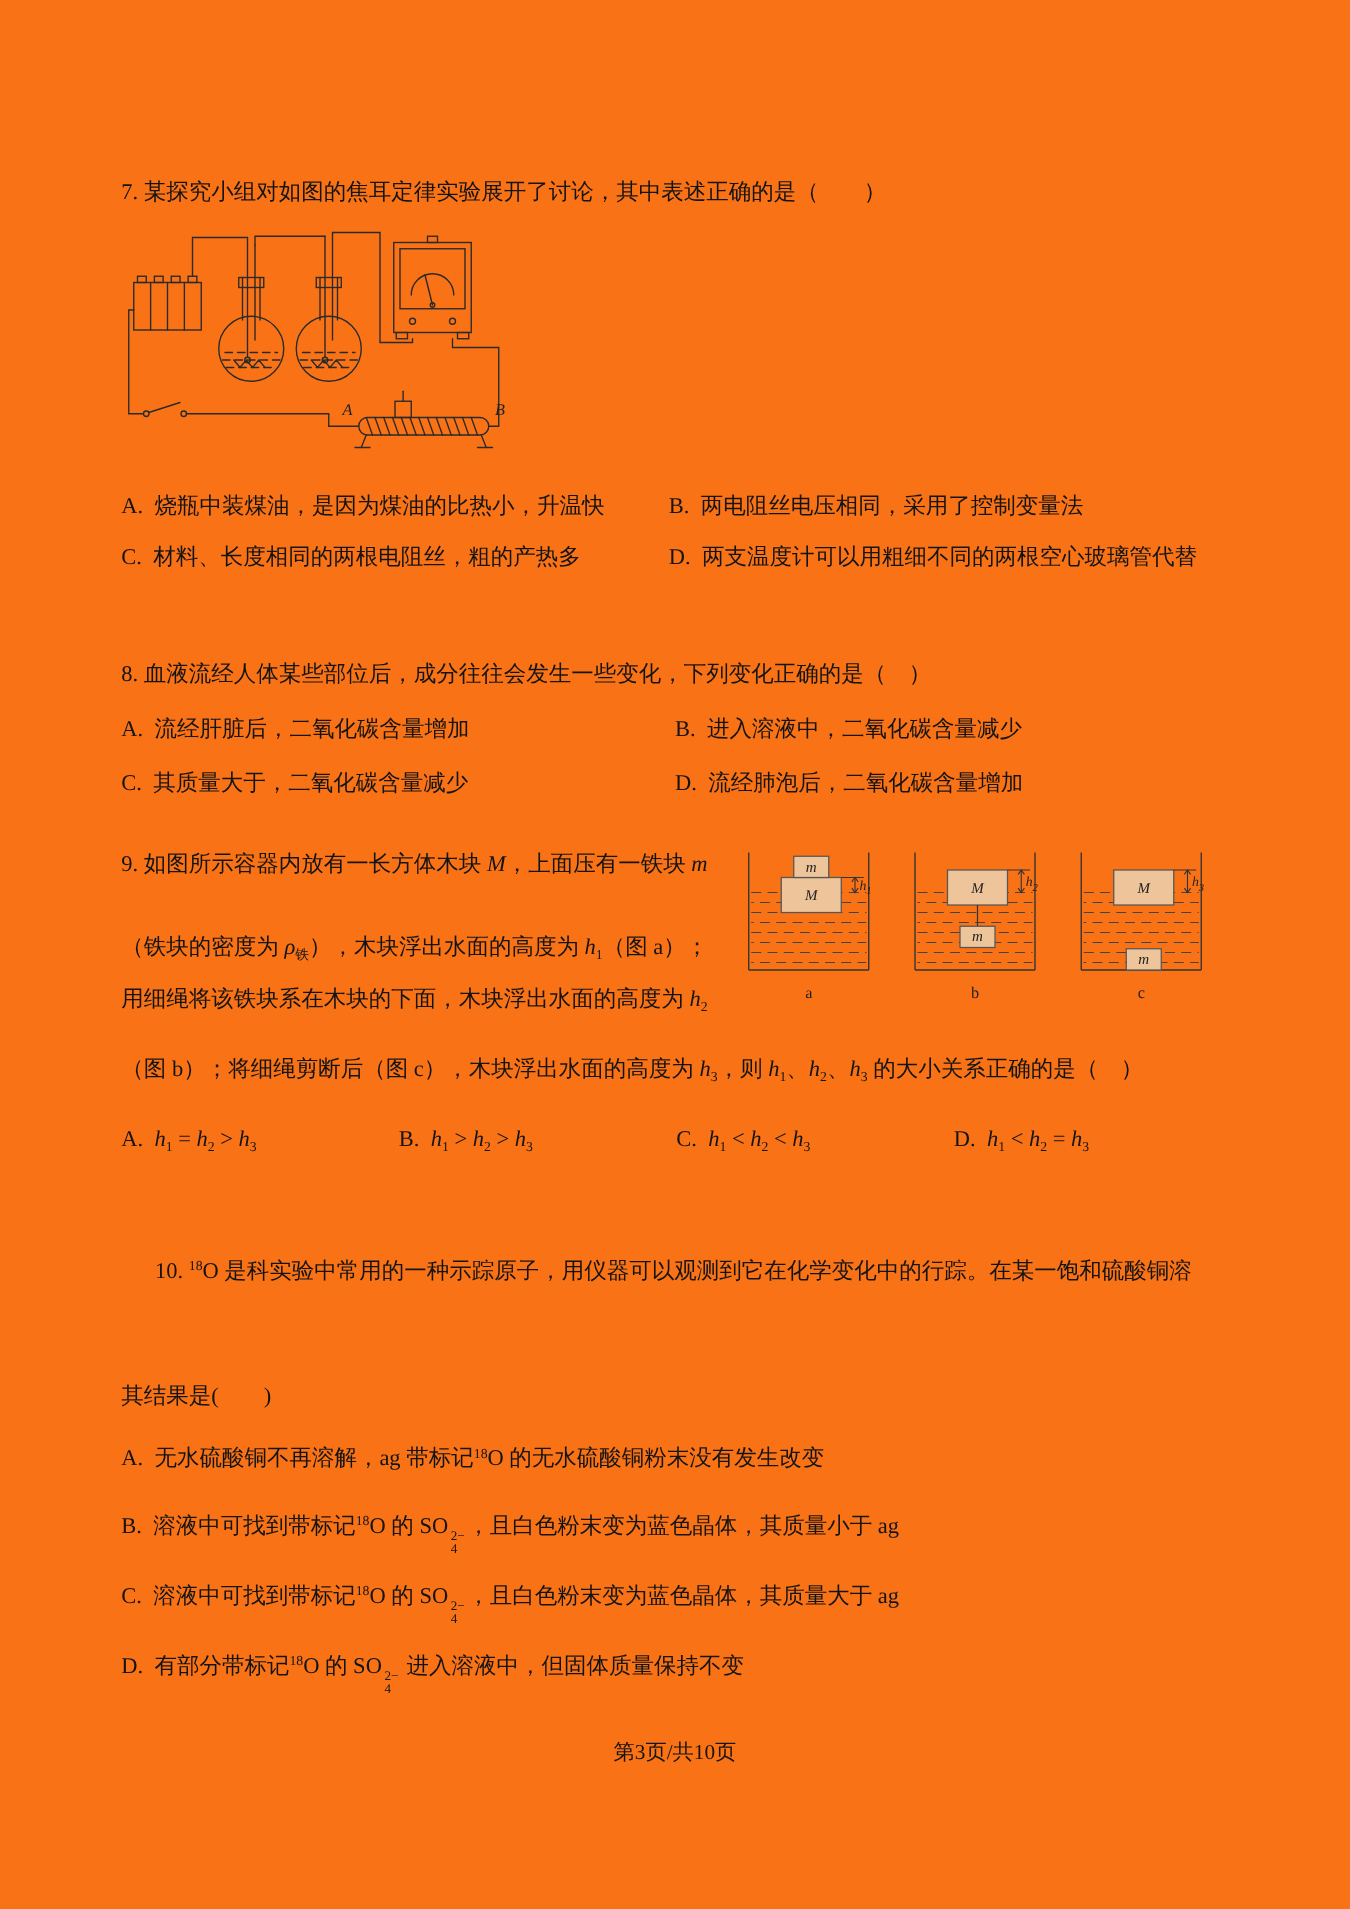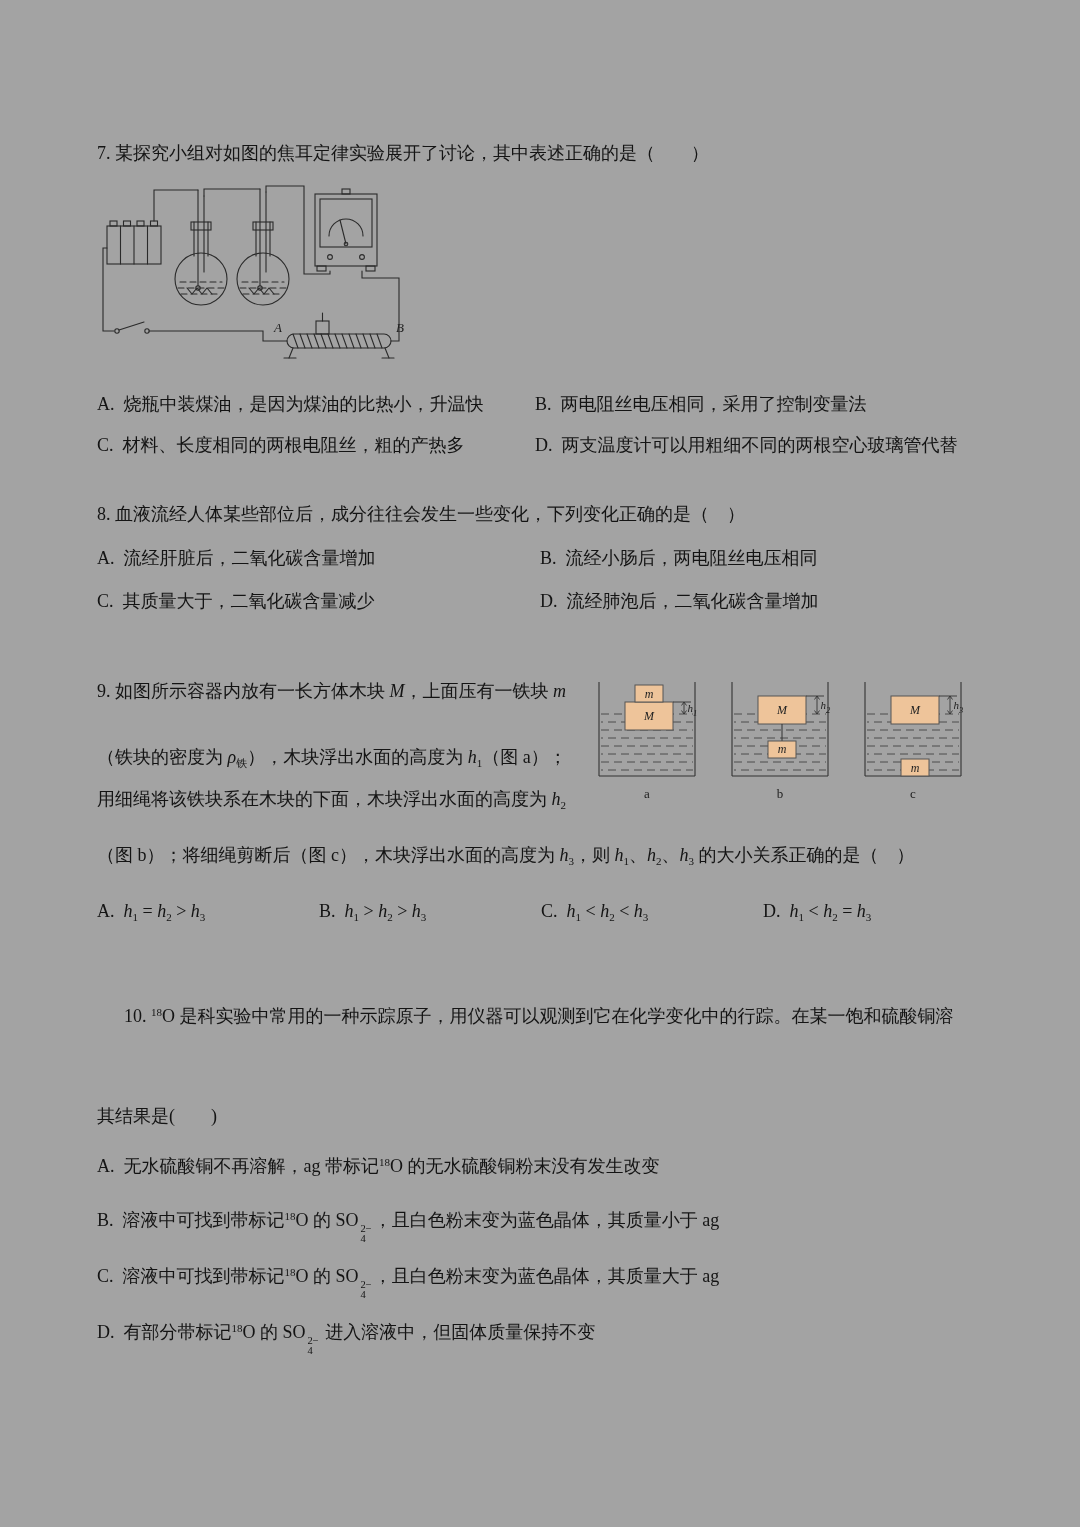--- a/index.html
+++ b/index.html
@@ -1,20 +1,20 @@
 <!DOCTYPE html>
 <html><head>
 <meta charset="utf-8">
 <style>
   html,body{margin:0;padding:0;}
   body{width:1080px;height:1527px;background:#ffffff;font-family:"Liberation Serif","DejaVu Serif",serif;color:#141414;}
-  .page{position:relative;width:1080px;height:1527px;background:#a3a3a3;overflow:hidden;}
+  .page{position:relative;width:1080px;height:1527px;background:#f97316;overflow:hidden;}
   .q{position:absolute;left:97px;width:908px;font-size:18px;line-height:26px;}
   .q7{top:140px;}
-  .q8{top:501px;}
+  .q8{top:526px;}
   .q9{top:672px;height:300px;}
   .q10{top:995px;height:390px;}
   .fig7{margin:10px 0 0 4px;}
   .row{display:flex;}
   .q7 .row1{margin-top:8px;}
   .q7 .row2{margin-top:15px;}
   .q8 .row1{margin-top:18px;}
   .q8 .row2{margin-top:17px;}
   .q7 .row .opt:first-child{width:438px;}
   .q8 .row .opt:first-child{width:443px;}
@@ -177,21 +177,21 @@
 
   <section class="q q8">
     <div class="stem">8. 血液流经人体某些部位后，成分往往会发生一些变化，下列变化正确的是（　）</div>
     <div class="row row1">
       <div class="opt">
           <span class="olabel">A.</span>
           <span>流经肝脏后，二氧化碳含量增加</span>
         </div>
       <div class="opt">
           <span class="olabel">B.</span>
-          <span>流经小肠后，两电阻丝电压相同</span>
+          <span>进入溶液中，二氧化碳含量减少</span>
         </div>
     </div>
     <div class="row row2">
       <div class="opt">
           <span class="olabel">C.</span>
           <span>其质量大于，二氧化碳含量减少</span>
         </div>
       <div class="opt">
           <span class="olabel">D.</span>
           <span>流经肺泡后，二氧化碳含量增加</span>
@@ -344,14 +344,15 @@
       </div>
     <div class="abs od opt">
         <span class="olabel">D.</span>
         <span>有部分带标记<sup>18</sup>O 的 SO<span class="stk">
             <span>2−</span>
             <span>4</span>
           </span> 进入溶液中，但固体质量保持不变</span>
       </div>
   </section>
 
+  <div class="footer">第3页/共10页</div>
 
 </div>
 
 </body></html>

